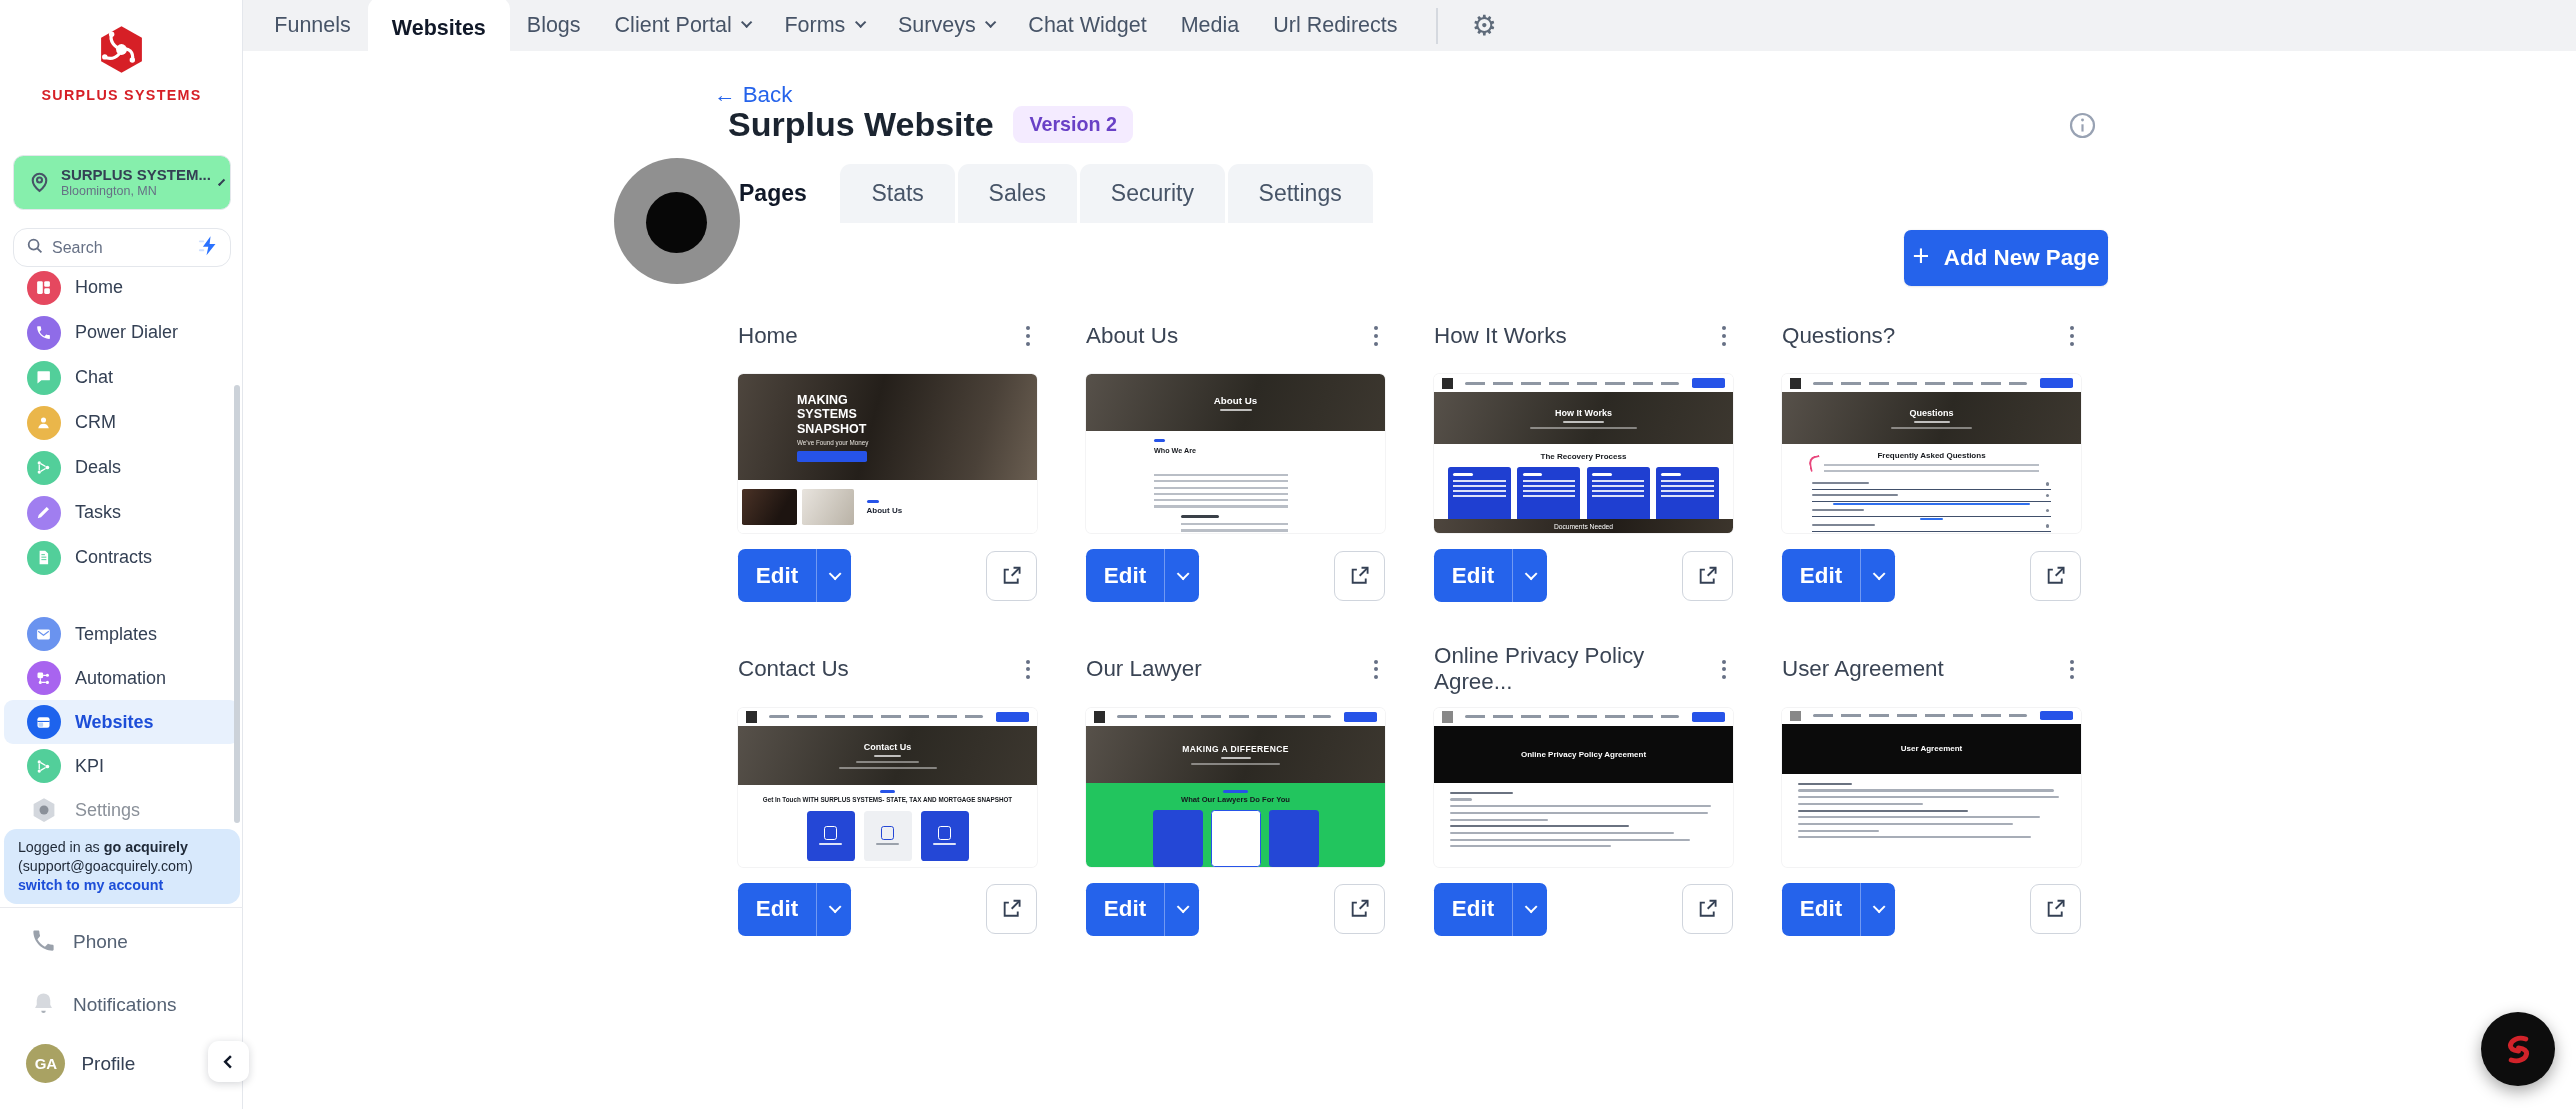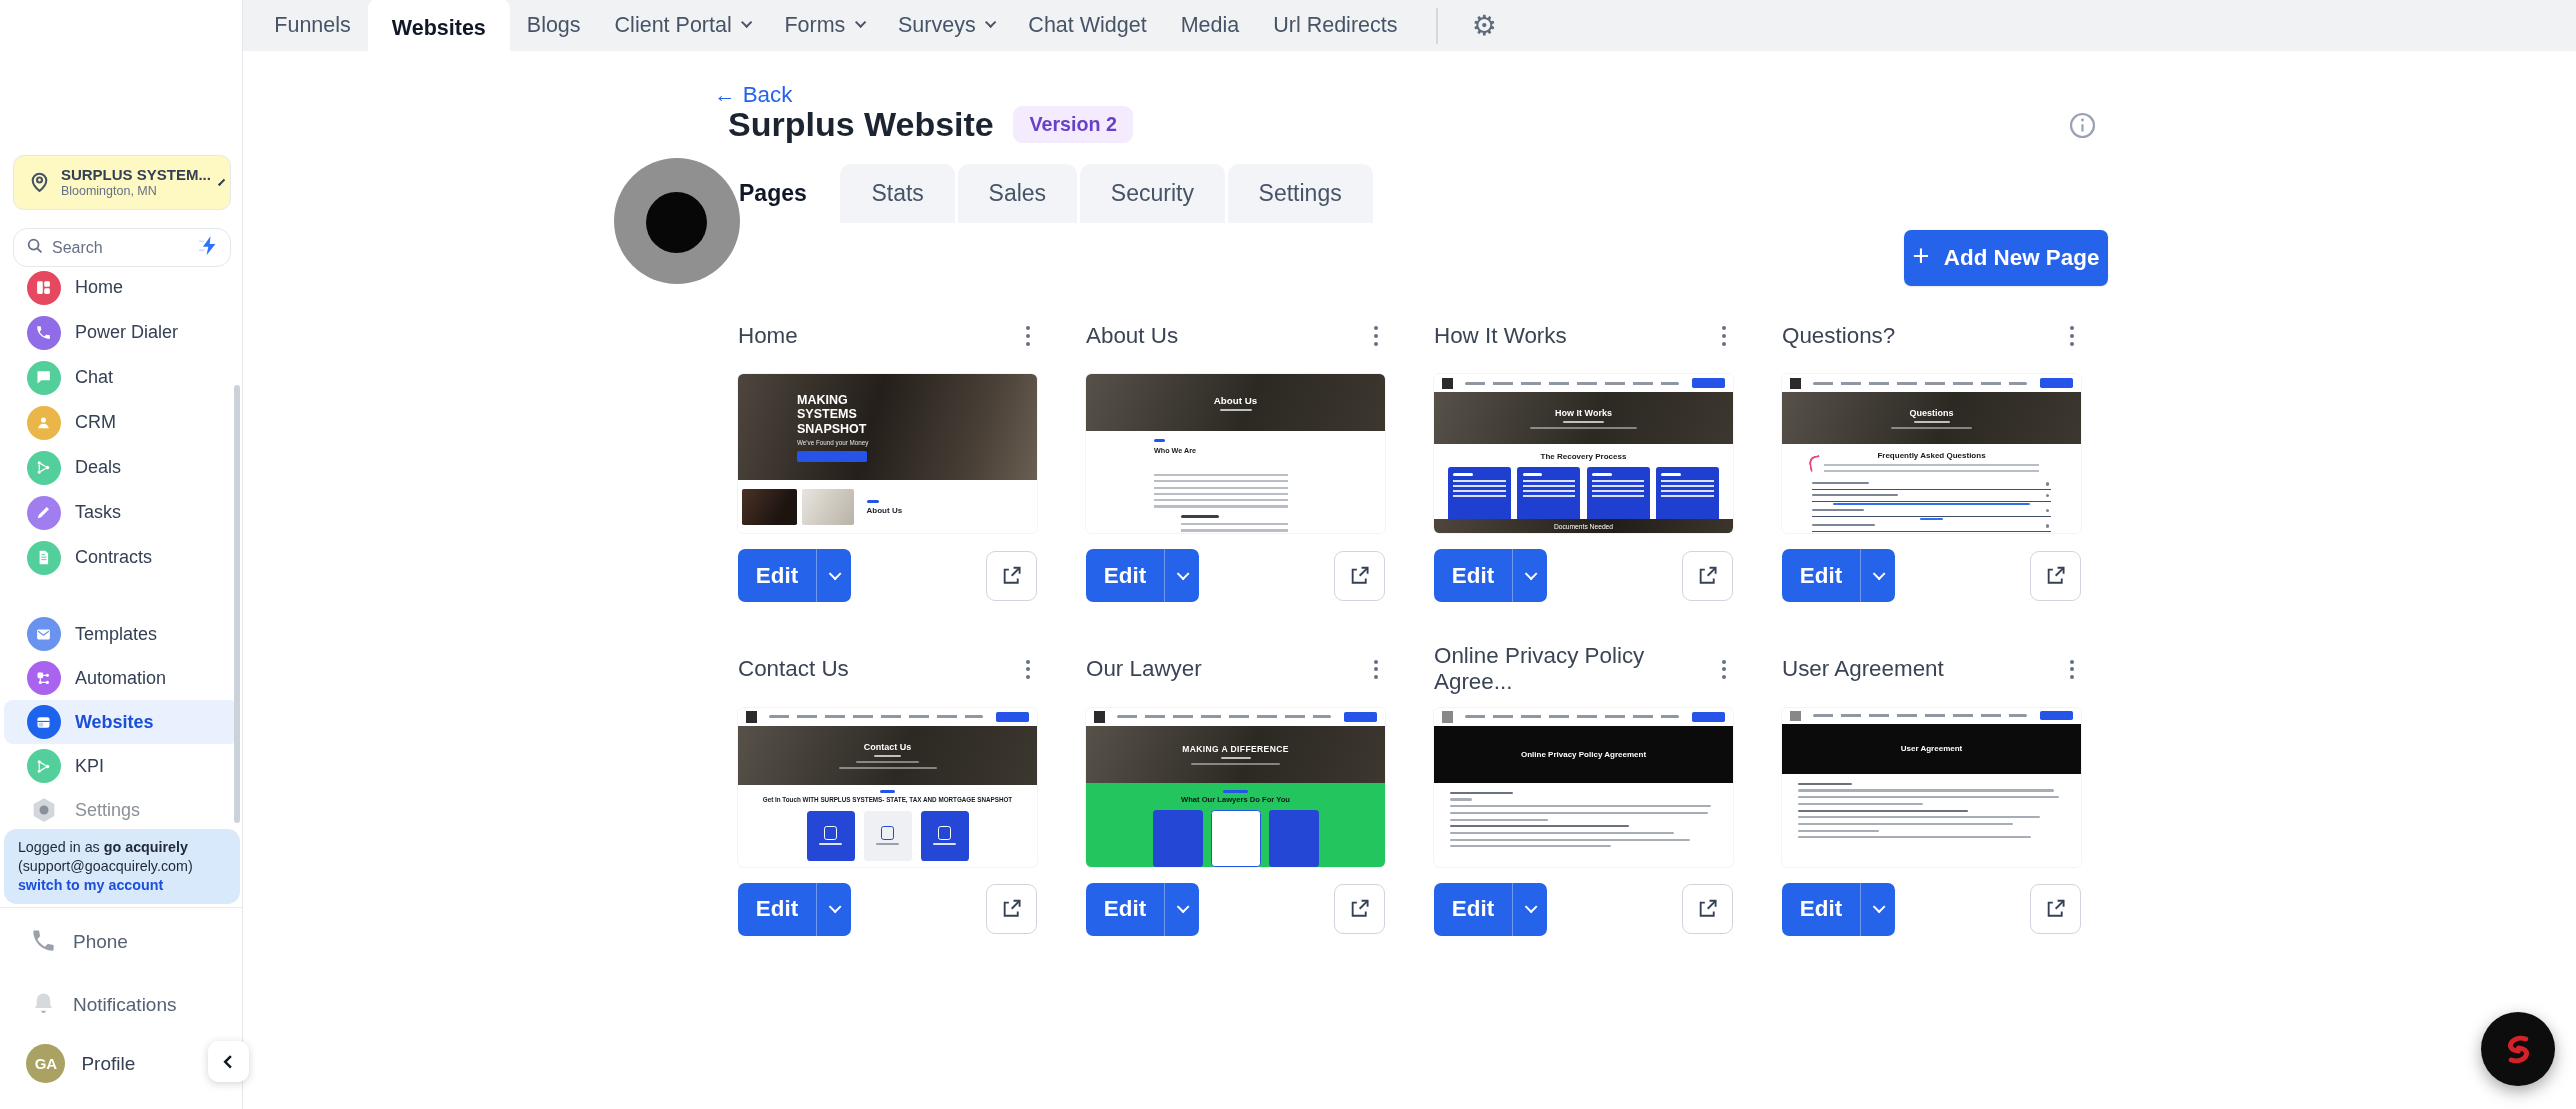--- a/index.html
+++ b/index.html
@@ -8,21 +8,21 @@
   i,b,span,div,button,input{font-family:inherit}
   button{border:none;background:none;cursor:pointer}
 
   
   .sidebar{position:absolute;left:0;top:0;width:243px;height:1109px;background:#fff;
     border-right:0.9px solid #e4e7ec;z-index:3}
   .logo-block{position:absolute;top:19.7px;left:0;width:243px;text-align:center}
   .logo-mark{display:inline-block}
   .logo-text{margin-top:5.4px;font-size:14.3px;font-weight:bold;color:#d61f26;letter-spacing:1.3px}
   .acct{position:absolute;left:13.4px;top:155px;width:218px;height:55px;border:0.9px solid #e4e7ec;
-    border-radius:10.7px;display:flex;align-items:center;padding:0 12.5px;gap:9px;background:#fef9c3}
+    border-radius:10.7px;display:flex;align-items:center;padding:0 12.5px;gap:9px;background:#86efac}
   .acct-name{font-size:15px;font-weight:600;color:#344054;line-height:18px;white-space:nowrap}
   .acct-loc{font-size:12.5px;color:#667085;line-height:15px}
   .acct .chev{color:#344054;margin-left:auto}
   .search{position:absolute;left:13.4px;top:228px;width:218px;height:39px;border:0.9px solid #e4e7ec;
     border-radius:14px;display:flex;align-items:center;padding:0 10.7px;gap:7.2px;background:#fff}
   .search input{border:none;outline:none;flex:1;font-size:16px;color:#344054;min-width:0;background:transparent}
   .search input::placeholder{color:#667085}
   .menu{position:absolute;left:0;width:243px}
   .m1{top:265px}.m2{top:612px}
   .sitem{height:45px;display:flex;align-items:center;gap:14.3px;padding:0 9px 0 23px;
@@ -173,20 +173,33 @@
   .cursor-ring{position:absolute;left:614px;top:158px;width:126px;height:126px;border-radius:50%;
     background:rgba(125,125,125,.85);z-index:8}
   .cursor-dot{position:absolute;left:32px;top:34px;width:61px;height:61px;border-radius:50%;background:#070707}
   .fab{position:absolute;left:2481px;top:1012px;width:74px;height:74px;border-radius:50%;background:#0d0d0d;
     display:flex;align-items:center;justify-content:center;box-shadow:0 5.4px 16px rgba(0,0,0,.35);z-index:8}
 </style>
 </head>
 <body>
 
 <div class="sidebar">
+  <div class="logo-block">
+    <span class="logo-mark">
+      <svg width="59" height="59" viewBox="0 0 24 24">
+        <polygon points="12,2.5 20.3,7.2 20.3,16.8 12,21.5 3.7,16.8 3.7,7.2" fill="#d61f26"></polygon>
+        <circle cx="12" cy="12" r="2.2" fill="#fff"></circle>
+        <path d="M12 12c-3-1-5-3.5-4-6.5M12 12c3-1 5 1 4.5 4.5M12 12c-1 3-4 4.5-7 3" stroke="#fff" stroke-width="1.3" fill="none"></path>
+        <circle cx="8" cy="5.8" r="1.1" fill="#fff"></circle>
+          <circle cx="16.4" cy="16.3" r="1.1" fill="#fff"></circle>
+          <circle cx="5.2" cy="15" r="1.1" fill="#fff"></circle>
+      </svg>
+    </span>
+    <div class="logo-text">SURPLUS SYSTEMS</div>
+  </div>
 
   <div class="acct">
     <span>
       <svg width="25" height="25" viewBox="0 0 24 24" fill="none" stroke="#475467" stroke-width="2">
         <path d="M12 21s-6.5-5.2-6.5-10a6.5 6.5 0 1 1 13 0C18.5 15.8 12 21 12 21z"></path>
         <circle cx="12" cy="10.5" r="2.4"></circle>
       </svg>
     </span>
     <div>
       <div class="acct-name">SURPLUS SYSTEM...</div>

